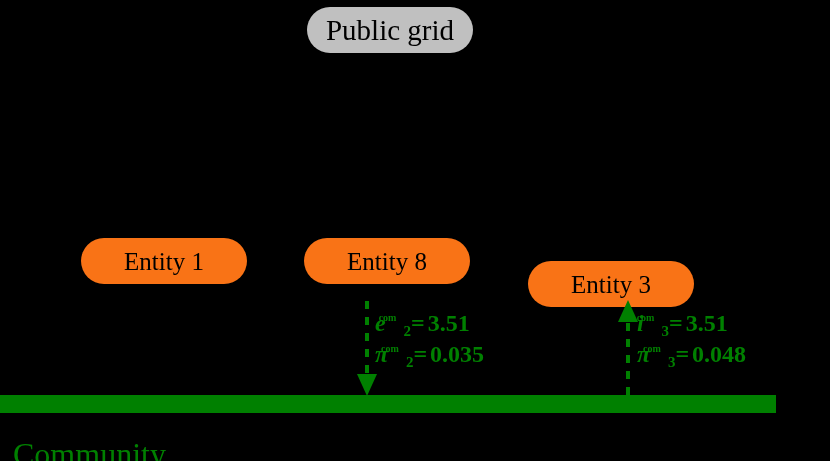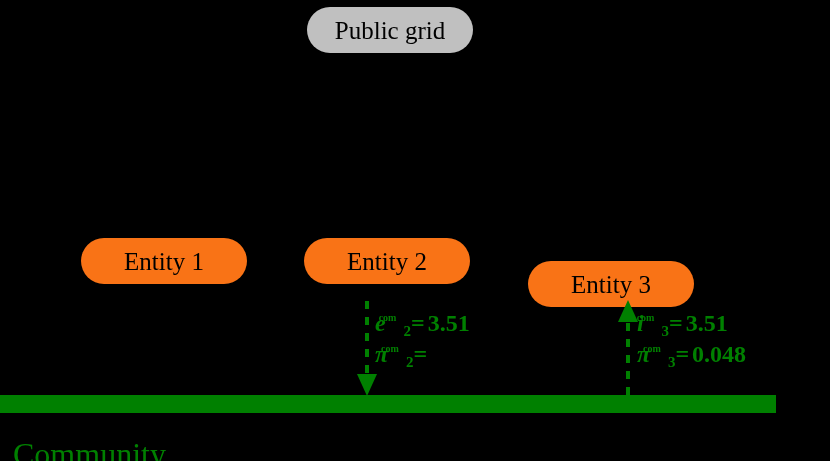--- a/index.html
+++ b/index.html
@@ -33,21 +33,21 @@
   #public-grid {
     left: 307px;
     top: 7px;
     width: 166px;
     height: 46px;
     background: #c0c0c0;
     border-radius: 23px;
   }
   #public-grid .node-label {
     color: #000000;
-    font-size: 25px;
+    font-size: 29px;
   }
 
   .entity {
     height: 46px;
     background: #f97316;
     border-radius: 23px;
     top: 238px;
   }
   .entity .node-label {
     color: #000000;
@@ -136,21 +136,21 @@
 <div id="canvas">
 
   <div class="node" id="public-grid">
     <span class="node-label">Public grid</span>
   </div>
 
   <div class="node entity" id="entity-1">
     <span class="node-label">Entity 1</span>
   </div>
   <div class="node entity" id="entity-2">
-    <span class="node-label">Entity 2</span>
+    <span class="node-label">Entity 8</span>
   </div>
   <div class="node entity" id="entity-3">
     <span class="node-label">Entity 3</span>
   </div>
 
   <svg id="flows" viewBox="0 0 830 461" xmlns="http://www.w3.org/2000/svg">
 
     <g>
       <line x1="367" y1="301" x2="367" y2="381" stroke="#008000" stroke-width="4" stroke-dasharray="8 8"></line>
       <polygon points="367,396 357,374 377,374" fill="#008000"></polygon>
@@ -168,20 +168,21 @@
         <span class="sup">com</span>
         <span class="sub">2</span>
       <span class="eq">=</span>
       <span class="val">3.51</span>
     </div>
     <div class="math-row">
       <span class="sym">π</span>
         <span class="sup">com</span>
         <span class="sub">2</span>
       <span class="eq">=</span>
+      <span class="val">0.035</span>
     </div>
   </div>
 
   <div class="flow-labels" id="labels-entity-3">
     <div class="math-row">
       <span class="sym">i</span>
         <span class="sup">com</span>
         <span class="sub">3</span>
       <span class="eq">=</span>
       <span class="val">3.51</span>

